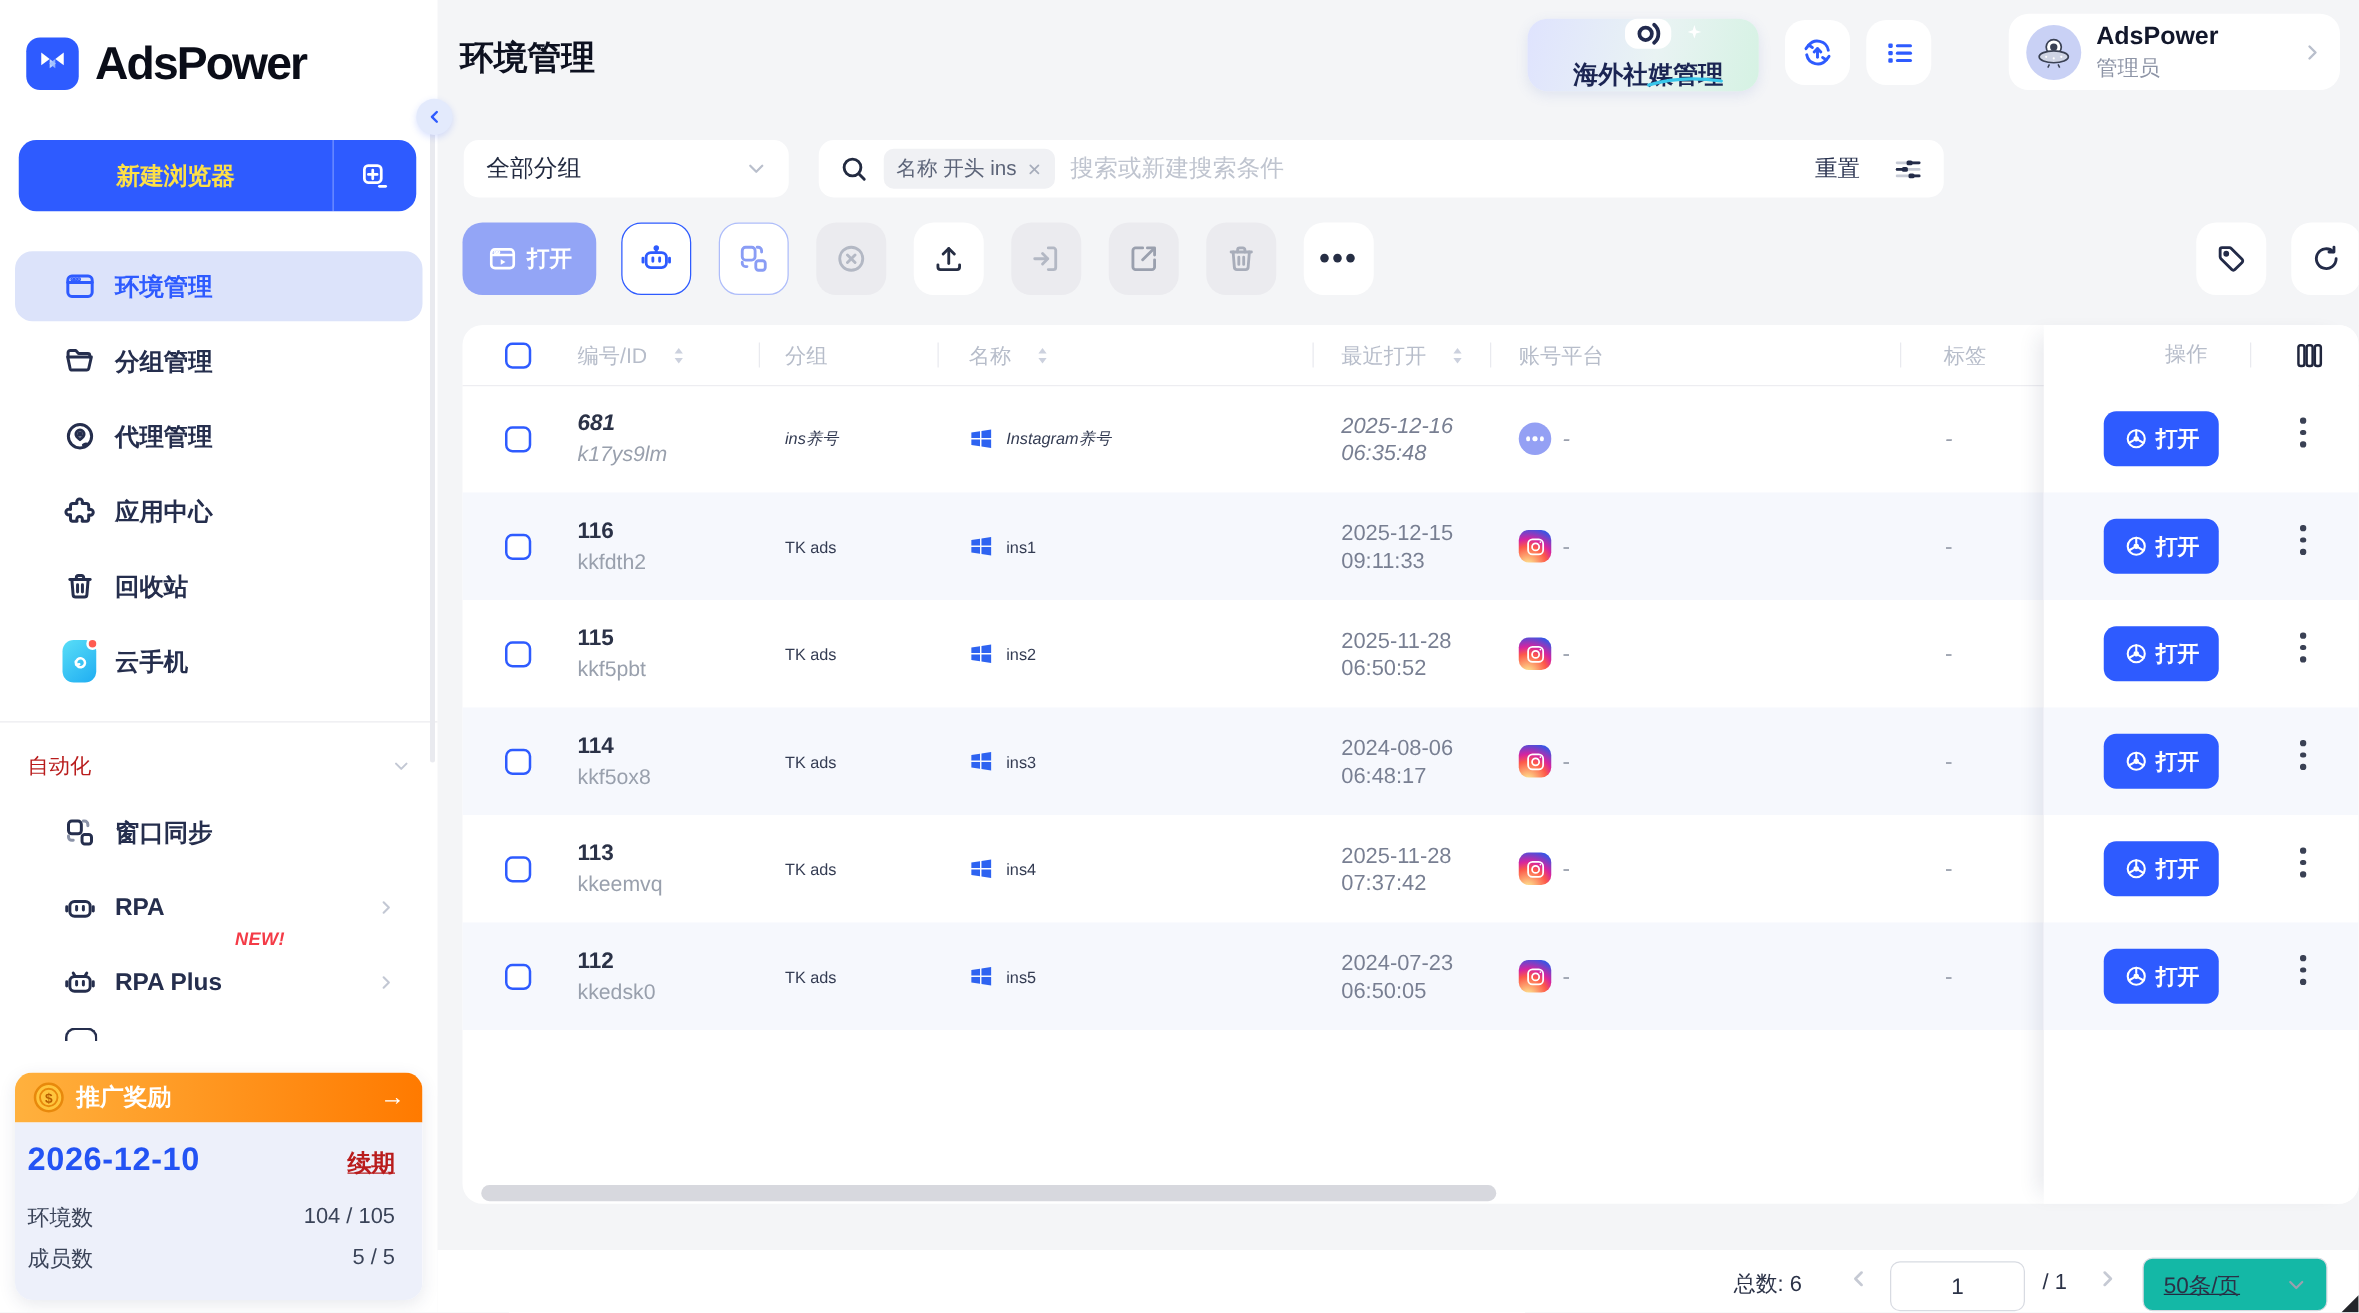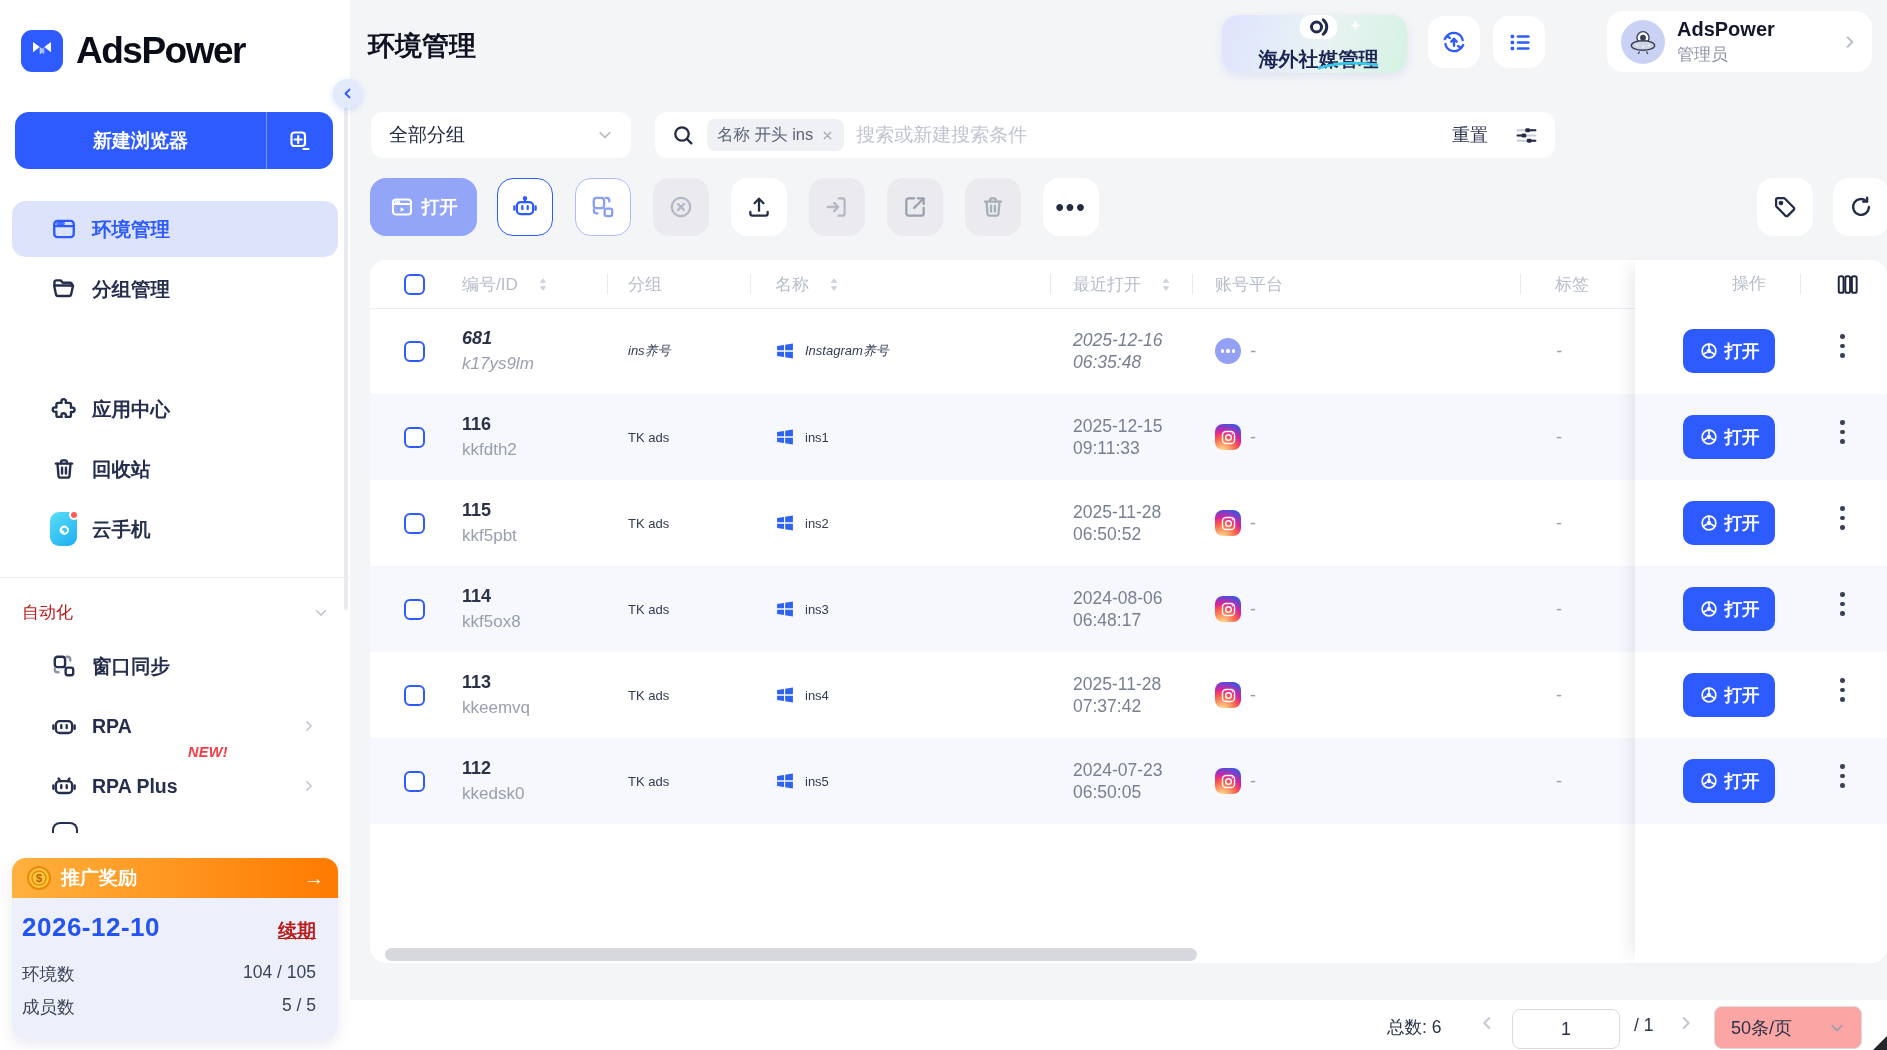--- a/index.html
+++ b/index.html
@@ -8,21 +8,21 @@
   #app { position:relative; width:1887px; height:1050px; overflow:hidden; background:#f4f5f7; }
   svg { display:block; }
   .ic { stroke:currentColor; fill:none; stroke-width:2; stroke-linecap:round; stroke-linejoin:round; }
 
   
   #sidebar { position:absolute; left:0; top:0; width:350px; height:1050px; background:#fff; }
   .brand { position:absolute; left:21px; top:30px; display:flex; align-items:center; gap:13px; }
   .brand-mark { width:42px; height:42px; border-radius:11px; background:#2E5BFF; display:flex; align-items:center; justify-content:center; }
   .brand-name { font-size:37px; font-weight:800; letter-spacing:-1.5px; color:#0a0d18; }
   .new-browser { position:absolute; left:15px; top:112px; width:318px; height:57px; background:#2E5BFF; border-radius:14px; display:flex; align-items:center; cursor:pointer; }
-  .nb-label { flex:1; text-align:center; color:#ffffff; font-size:19px; font-weight:600; }
+  .nb-label { flex:1; text-align:center; color:#fde047; font-size:19px; font-weight:600; }
   .nb-div { width:1px; height:57px; background:rgba(255,255,255,.35); }
   .nb-plus { width:66px; display:flex; align-items:center; justify-content:center; color:#fff; }
   .menu-item { position:absolute; left:12px; width:326px; height:56px; border-radius:14px; display:flex; align-items:center; color:#252e4d; cursor:pointer; }
   .menu-item .mi-icon { position:absolute; left:38px; width:27px; height:27px; display:flex; align-items:center; justify-content:center; }
   .menu-item .mi-label { position:absolute; left:80px; font-size:19.5px; font-weight:600; }
   .menu-item.active { background:#dce3fa; color:#2E5BFF; }
   .menu-item.active .mi-label { font-weight:700; }
   .phone-app { width:34px; height:34px; border-radius:9px; background:linear-gradient(140deg,#59def7,#1fadf2); position:relative; display:flex; align-items:center; justify-content:center; color:#fff; }
   .phone-dot { position:absolute; right:-2px; top:-2px; width:10px; height:10px; border-radius:50%; background:#ff5c51; border:2px solid #fff; }
   .side-divider { position:absolute; left:0; top:577px; width:350px; height:1px; background:#ececf0; }
@@ -124,21 +124,21 @@
   .dots-v i { width:4.5px; height:4.5px; border-radius:50%; background:#3a4154; }
   .hscroll { position:absolute; left:15px; top:688px; width:812px; height:13px; background:#d7d8de; border-radius:7px; cursor:pointer; }
 
   
   .footer { position:absolute; left:350px; top:1000px; width:1537px; height:50px; background:#fff; }
   .total { position:absolute; left:1037px; top:15px; font-size:17.5px; color:#2b3247; }
   .pg-prev { position:absolute; left:1128px; top:14px; color:#c6cad4; cursor:pointer; }
   .page-input { position:absolute; left:1162px; top:9px; width:108px; height:40px; border:1.5px solid #d8dbe2; border-radius:8px; background:#fff; display:flex; align-items:center; justify-content:center; font-size:18px; color:#2b3247; }
   .pg-of { position:absolute; left:1284px; top:15px; font-size:17.5px; color:#2b3247; }
   .pg-next { position:absolute; left:1327px; top:14px; color:#c6cad4; cursor:pointer; }
-  .size-select { position:absolute; left:1364px; top:6px; width:148px; height:43px; border:1.5px solid #d8dbe2; border-radius:8px; background:#fca5a5; display:flex; align-items:center; padding:0 16px; cursor:pointer; }
+  .size-select { position:absolute; left:1364px; top:6px; width:148px; height:43px; border:1.5px solid #d8dbe2; border-radius:8px; background:#14b8a6; display:flex; align-items:center; padding:0 16px; cursor:pointer;text-decoration:underline; }
   .size-label { flex:1; font-size:18px; color:#2b3247; }
   .corner-tri { position:absolute; right:0; bottom:0; width:0; height:0; border-left:14px solid transparent; border-bottom:14px solid #23252a; }
 </style>
 </head>
 <body>
 
 <div id="app">
 
   <div id="sidebar">
     <div class="brand">
@@ -178,20 +178,31 @@
       <span class="mi-label">环境管理</span>
     </div>
     <div class="menu-item" style="top:261px">
       <span class="mi-icon">
           <svg class="ic" width="26" height="26" viewBox="0 0 24 24" style="stroke-width:2.2">
             <path d="M3.2 8.8V5.6A1.6 1.6 0 0 1 4.8 4h4.1l2 2.2h6.9a1.4 1.4 0 0 1 1.4 1.4v1.2"></path>
             <path d="M2.9 8.8h17.5l-1.9 8.4a1.7 1.7 0 0 1-1.66 1.3H6.3a1.7 1.7 0 0 1-1.65-1.28L2.9 8.8z"></path>
           </svg>
         </span>
       <span class="mi-label">分组管理</span>
+    </div>
+    <div class="menu-item" style="top:321px">
+      <span class="mi-icon">
+          <svg class="ic" width="26" height="26" viewBox="0 0 24 24" style="stroke-width:2.2">
+            <circle cx="12" cy="12" r="8.6"></circle>
+            <path d="M12 7.4a3 3 0 0 1 3 3c0 2-3 4.1-3 4.1s-3-2.1-3-4.1a3 3 0 0 1 3-3z"></path>
+            <circle cx="12" cy="10.4" r=".9" fill="currentColor"></circle>
+            <path d="M14.5 18.5c.8-.8 2-1 3-.6"></path>
+          </svg>
+        </span>
+      <span class="mi-label">代理管理</span>
     </div>
     <div class="menu-item" style="top:381px">
       <span class="mi-icon">
           <svg class="ic" width="26" height="26" viewBox="0 0 24 24" style="stroke-width:2.2">
             <path d="M9.6 5a2.1 2.1 0 1 1 4.2 0c0 .5-.2.9-.2 1.3h3.2A1.6 1.6 0 0 1 18.4 7.9v3c.4 0 .8-.2 1.3-.2a2.1 2.1 0 1 1 0 4.2c-.5 0-.9-.2-1.3-.2v3a1.6 1.6 0 0 1-1.6 1.6h-3.2c0-.4.2-.8.2-1.3a2.1 2.1 0 1 0-4.2 0c0 .5.2.9.2 1.3H6.6A1.6 1.6 0 0 1 5 17.7v-3.2c-.4 0-.8.2-1.3.2a2.1 2.1 0 1 1 0-4.2c.5 0 .9.2 1.3.2V7.9a1.6 1.6 0 0 1 1.6-1.6h3.2c0-.4-.2-.8-.2-1.3z"></path>
           </svg>
         </span>
       <span class="mi-label">应用中心</span>
     </div>
     <div class="menu-item" style="top:441px">

